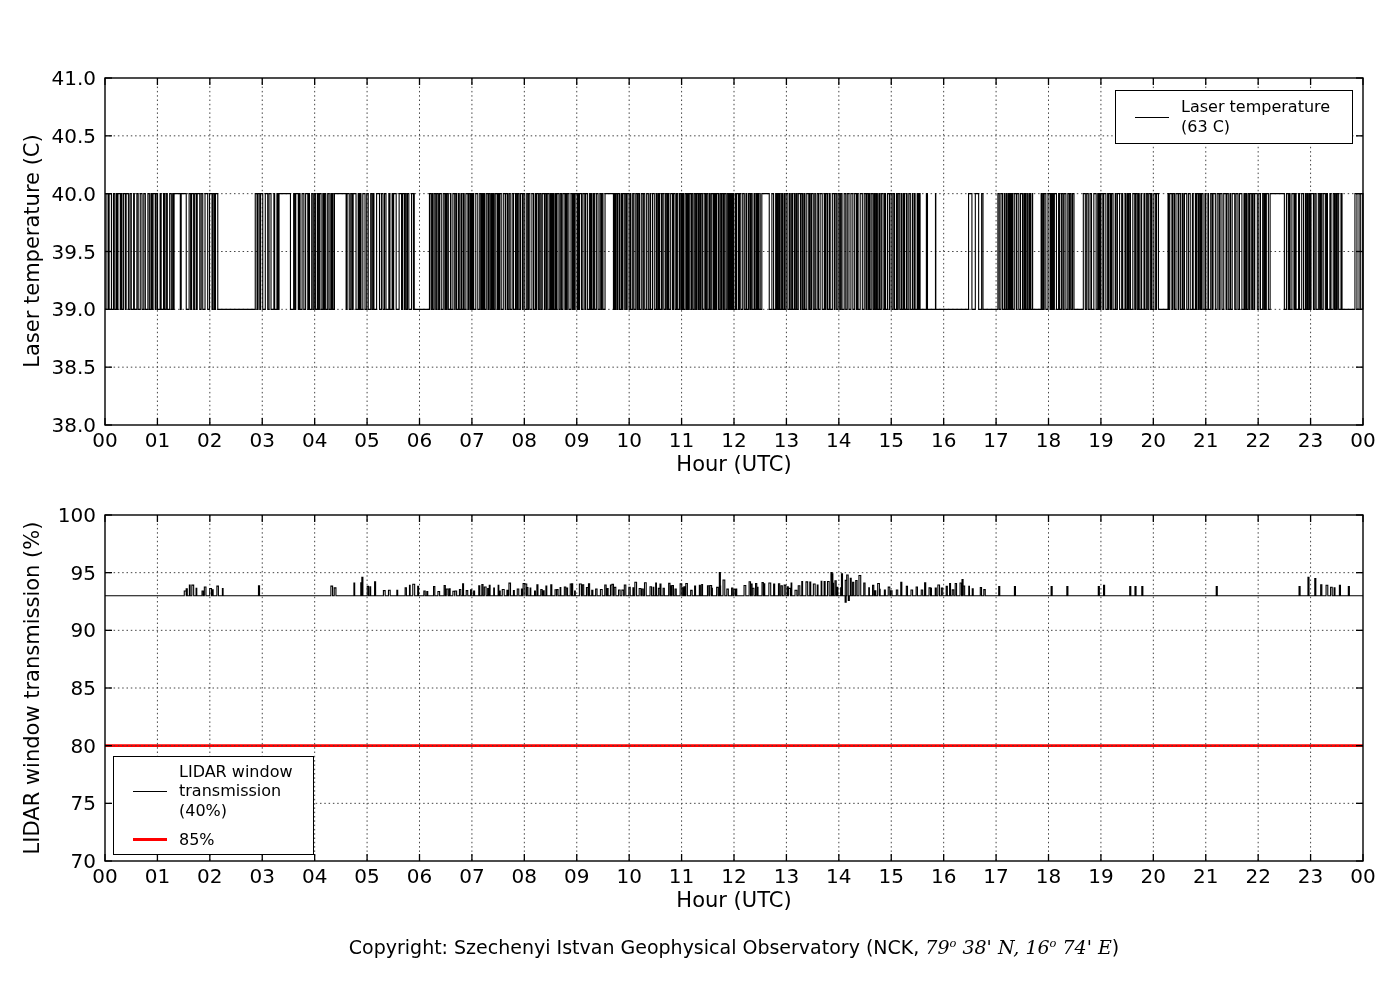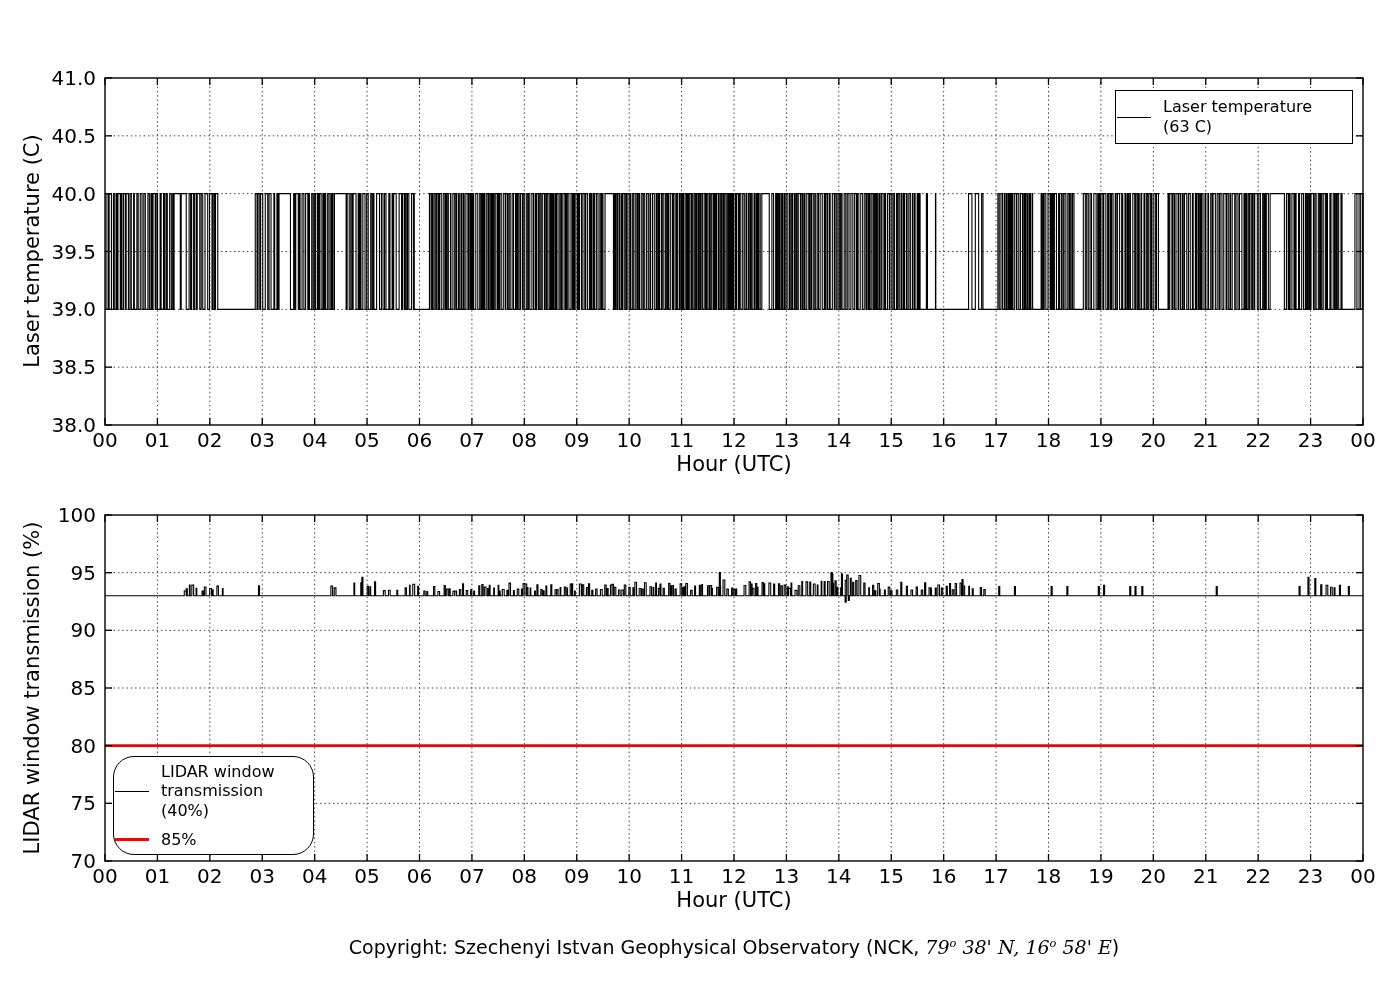--- a/index.html
+++ b/index.html
@@ -9,26 +9,26 @@
   .fig-title{position:absolute;left:105px;top:17px;width:1258px;text-align:center;
              font-size:22px;line-height:1.38;color:#000;}
   .axis-label{position:absolute;font-size:21px;color:#000;white-space:nowrap;}
   .xlabel0{left:105px;top:452px;width:1258px;text-align:center;}
   .xlabel1{left:105px;top:888px;width:1258px;text-align:center;}
   .ylabel{position:absolute;transform:translate(-50%,-50%) rotate(-90deg);}
   .ylabel0{left:32px;top:251px;}
   .ylabel1{left:32px;top:688px;}
   .legend{position:absolute;background:#fff;border:1px solid #000;box-sizing:border-box;
           display:flex;flex-direction:column;justify-content:center;gap:9px;
-          padding:6px 1px;font-size:16px;line-height:1.22;z-index:5;}
+          padding:6px 19px;font-size:16px;line-height:1.22;z-index:5;}
   .legend-entry{display:flex;align-items:center;gap:12px;}
   .legend-sample{width:34px;height:0;border-top:1.6px solid #000;flex:none;}
   .legend-sample.red{border-top:3.5px solid #ff0000;}
   .legend-top{left:1115px;top:90px;width:238px;height:54px;}
-  .legend-bottom{left:113px;top:756px;width:201px;height:99px;border-radius:21px;}
+  .legend-bottom{left:113px;top:756px;width:201px;height:99px;}
   .copyright{position:absolute;left:105px;top:936px;width:1258px;text-align:center;font-size:19px;}
   .math{font-family:"DejaVu Serif",serif;font-style:italic;}
   .math sup{font-size:60%;vertical-align:super;}
 </style>
 </head>
 <body>
 
 <div class="figure">
 
   <svg id="plot-svg" width="1400" height="1000">
@@ -318,15 +318,15 @@
       </span>
     </div>
     <div class="legend-entry">
       <span class="legend-sample red"></span>
       <span class="legend-text">
         <div>85%</div>
       </span>
     </div>
   </div>
 
-  <div class="copyright"><span>Copyright: Szechenyi Istvan Geophysical Observatory (NCK, </span><span class="math"><span>79</span><sup>o</sup></span><span class="math"> 38' N, </span><span class="math"><span>16</span><sup>o</sup></span><span class="math"> 58' E</span><span>)</span></div>
+  <div class="copyright"><span>Copyright: Szechenyi Istvan Geophysical Observatory (NCK, </span><span class="math"><span>79</span><sup>o</sup></span><span class="math"> 38' N, </span><span class="math"><span>16</span><sup>o</sup></span><span class="math"> 74' E</span><span>)</span></div>
 
 </div>
 
 </body></html>

